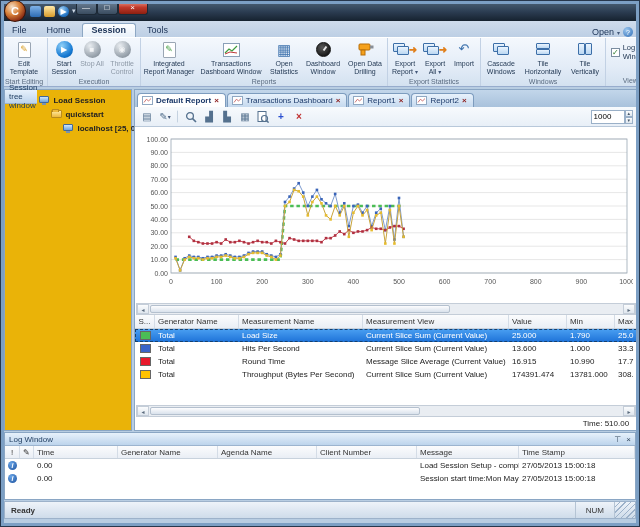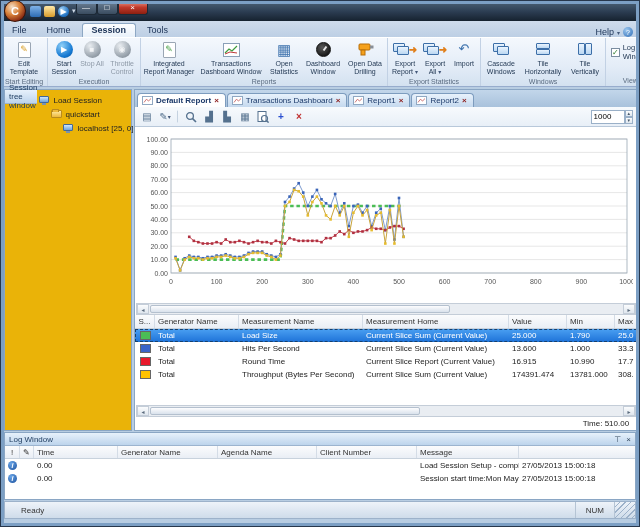--- a/index.html
+++ b/index.html
@@ -72,21 +72,21 @@
     display:flex; align-items:center; justify-content:center; margin-right:3px; }
   .viewitem { display:flex; align-items:center; font-size:7.5px; color:#243a55; padding:4px 4px; }
   .drop-glyph { font-size:6px; color:#44597a; }
 
   
   #main { position:absolute; left:3px; top:88px; right:3px; bottom:95px; display:flex; }
   
   #treepanel { width:128px; background:#eab308; border:1px solid #8aa6c4; display:flex; flex-direction:row; }
   #treehdr { height:14px; background:linear-gradient(#e7f1fb,#bdd4ec); border-bottom:1px solid #9cb4cf;
     font-size:8px; color:#1c3a5e; display:flex; align-items:center; padding-left:4px; }
-  .tree { padding:3px 2px; font-size:8px; color:#222; }
+  .tree { padding:3px 2px; font-size:8px; color:#222;font-weight:bold; }
   .titem { display:flex; align-items:center; height:14px; gap:3px; white-space:nowrap; }
   .ind1 { padding-left:12px; } .ind2 { padding-left:24px; }
   .mon { width:11px; height:9px; position:relative; }
   .mon .scr { position:absolute; left:0; top:0; width:10px; height:7px; border:1px solid #41689a; background:linear-gradient(#cfe6fa,#6ea3d8); border-radius:1px; }
   .mon .std { position:absolute; left:3px; top:7px; width:4px; height:2px; background:#7d93ab; }
   .fold { width:11px; height:8px; background:linear-gradient(#ffe9a0,#edb93c); border:1px solid #b88a1e; border-radius:1px; position:relative; }
   .fold:before { content:""; position:absolute; left:0; top:-2px; width:5px; height:2px; background:#edb93c; border:1px solid #b88a1e; border-bottom:none; border-radius:1px 1px 0 0; }
 
   
   #report { flex:1; margin-left:2px; display:flex; flex-direction:column; border:1px solid #8aa6c4; background:#fff; }
@@ -144,21 +144,21 @@
   .lc-i { width:15px; flex:none; display:flex; justify-content:center; }
   .lc-c { width:14px; flex:none; } .lc-t { width:84px; flex:none; } .lc-g { width:100px; flex:none; }
   .lc-a { width:99px; flex:none; } .lc-n { width:100px; flex:none; } .lc-m { width:102px; flex:none; } .lc-ts { flex:1; }
   .info-ic { width:9px; height:9px; border-radius:50%; background:radial-gradient(circle at 35% 30%,#6aa6e8,#1a4f9c);
     color:#fff; font-size:7px; font-style:italic; font-weight:bold; display:flex; align-items:center; justify-content:center; }
 
   
   #statusbar { position:absolute; left:3px; right:3px; bottom:7px; height:18px;
     background:linear-gradient(#eef3f9,#cfdcea); border:1px solid #9db2ca; font-size:8px; color:#333;
     display:flex; align-items:center; }
-  #statusbar .msg { padding-left:16px; flex:1; }
+  #statusbar .msg { padding-left:6px; flex:1;font-weight:bold; }
   #statusbar .cell { border-left:1px solid #b5c4d4; padding:0 10px; height:100%; display:flex; align-items:center; }
   .grip { width:12px; height:100%; background:
     repeating-linear-gradient(135deg, transparent 0 3px, #9db2ca 3px 4px); }
 </style>
 </head>
 <body>
 
 <div id="win">
   <div class="frame-edge"></div>
 
@@ -176,21 +176,21 @@
       <div class="winbtn close">×</div>
     </div>
   </div>
 
   <div id="tabrow">
     <div class="rtab">File</div>
     <div class="rtab">Home</div>
     <div class="rtab active">Session</div>
     <div class="rtab">Tools</div>
     <div id="helpbox">
-      <span>Help</span>
+      <span>Open</span>
       <span class="drop-glyph">▾</span>
       <span class="help-q">?</span>
     </div>
   </div>
 
   <div id="ribbon">
     <div class="rgroup">
       <div class="ritems">
         <div class="rbtn" style="width:44px">
           <span class="ic">
@@ -640,21 +640,21 @@
         <div class="hs-thumb" style="flex:0 0 300px"></div>
         <div style="flex:1"></div>
         <span class="hs-btn" style="margin-left:auto">▸</span>
       </div>
 
       <div id="mtable">
         <div class="mhead">
           <div class="c-s">S...</div>
           <div class="c-gen">Generator Name</div>
           <div class="c-name">Measurement Name</div>
-          <div class="c-type">Measurement Home</div>
+          <div class="c-type">Measurement View</div>
           <div class="c-val">Value</div>
           <div class="c-min">Min</div>
           <div class="c-max">Max</div>
         </div>
         <div class="mrow sel">
           <div class="c-s">
               <span class="swatch" style="background: rgb(75, 189, 85);"></span>
             </div>
           <div class="c-gen">Total</div>
           <div class="c-name">Load Size</div>
@@ -673,21 +673,21 @@
           <div class="c-val">13.600</div>
           <div class="c-min">1.000</div>
           <div class="c-max">33.3</div>
         </div>
         <div class="mrow">
           <div class="c-s">
               <span class="swatch" style="background: rgb(232, 25, 44);"></span>
             </div>
           <div class="c-gen">Total</div>
           <div class="c-name">Round Time</div>
-          <div class="c-type">Current Slice Report (Current Value)</div>
+          <div class="c-type">Message Slice Average (Current Value)</div>
           <div class="c-val">16.915</div>
           <div class="c-min">10.990</div>
           <div class="c-max">17.7</div>
         </div>
         <div class="mrow">
           <div class="c-s">
               <span class="swatch" style="background: rgb(255, 194, 0);"></span>
             </div>
           <div class="c-gen">Total</div>
           <div class="c-name">Throughput (Bytes Per Second)</div>
@@ -721,20 +721,21 @@
       <span class="hbtn">×</span>
     </div>
     <div class="lhead">
       <div class="lc-i">!</div>
       <div class="lc-c">✎</div>
       <div class="lc-t">Time</div>
       <div class="lc-g">Generator Name</div>
       <div class="lc-a">Agenda Name</div>
       <div class="lc-n">Client Number</div>
       <div class="lc-m">Message</div>
+      <div class="lc-ts">Time Stamp</div>
     </div>
     <div class="lrow">
       <div class="lc-i">
           <span class="info-ic">i</span>
         </div>
       <div class="lc-c"></div>
       <div class="lc-t">0.00</div>
       <div class="lc-g"></div>
       <div class="lc-a"></div>
       <div class="lc-n"></div>

